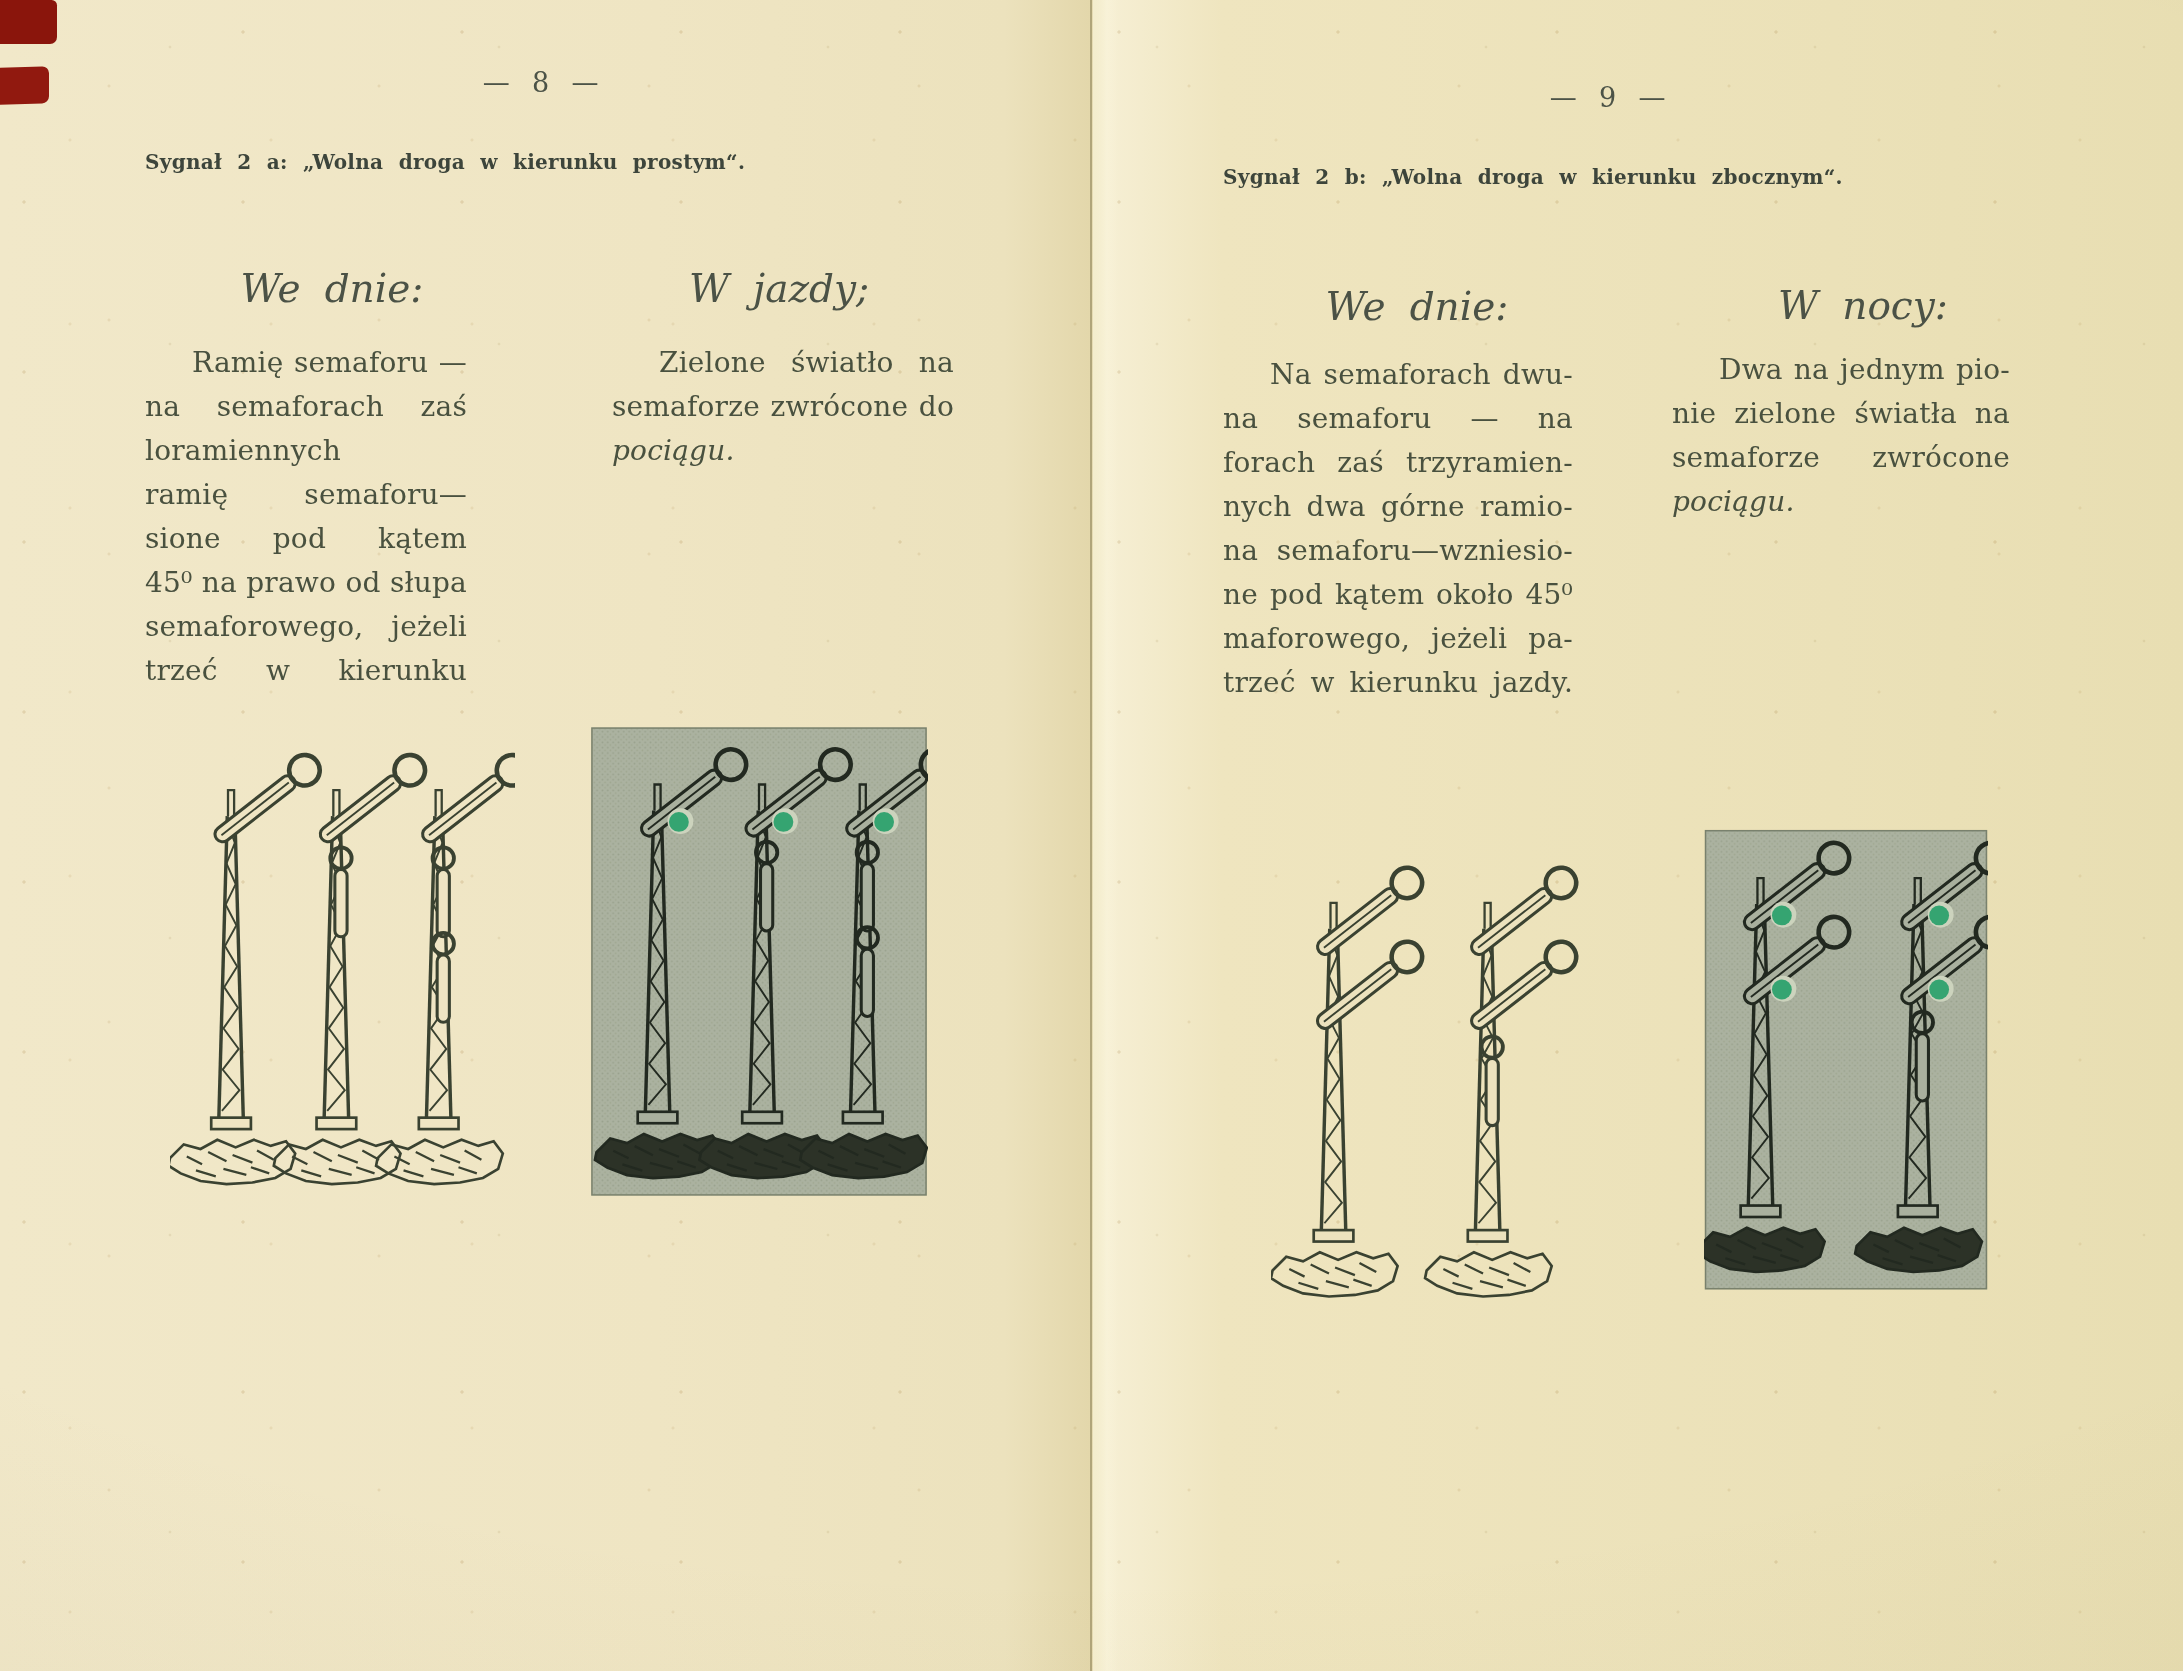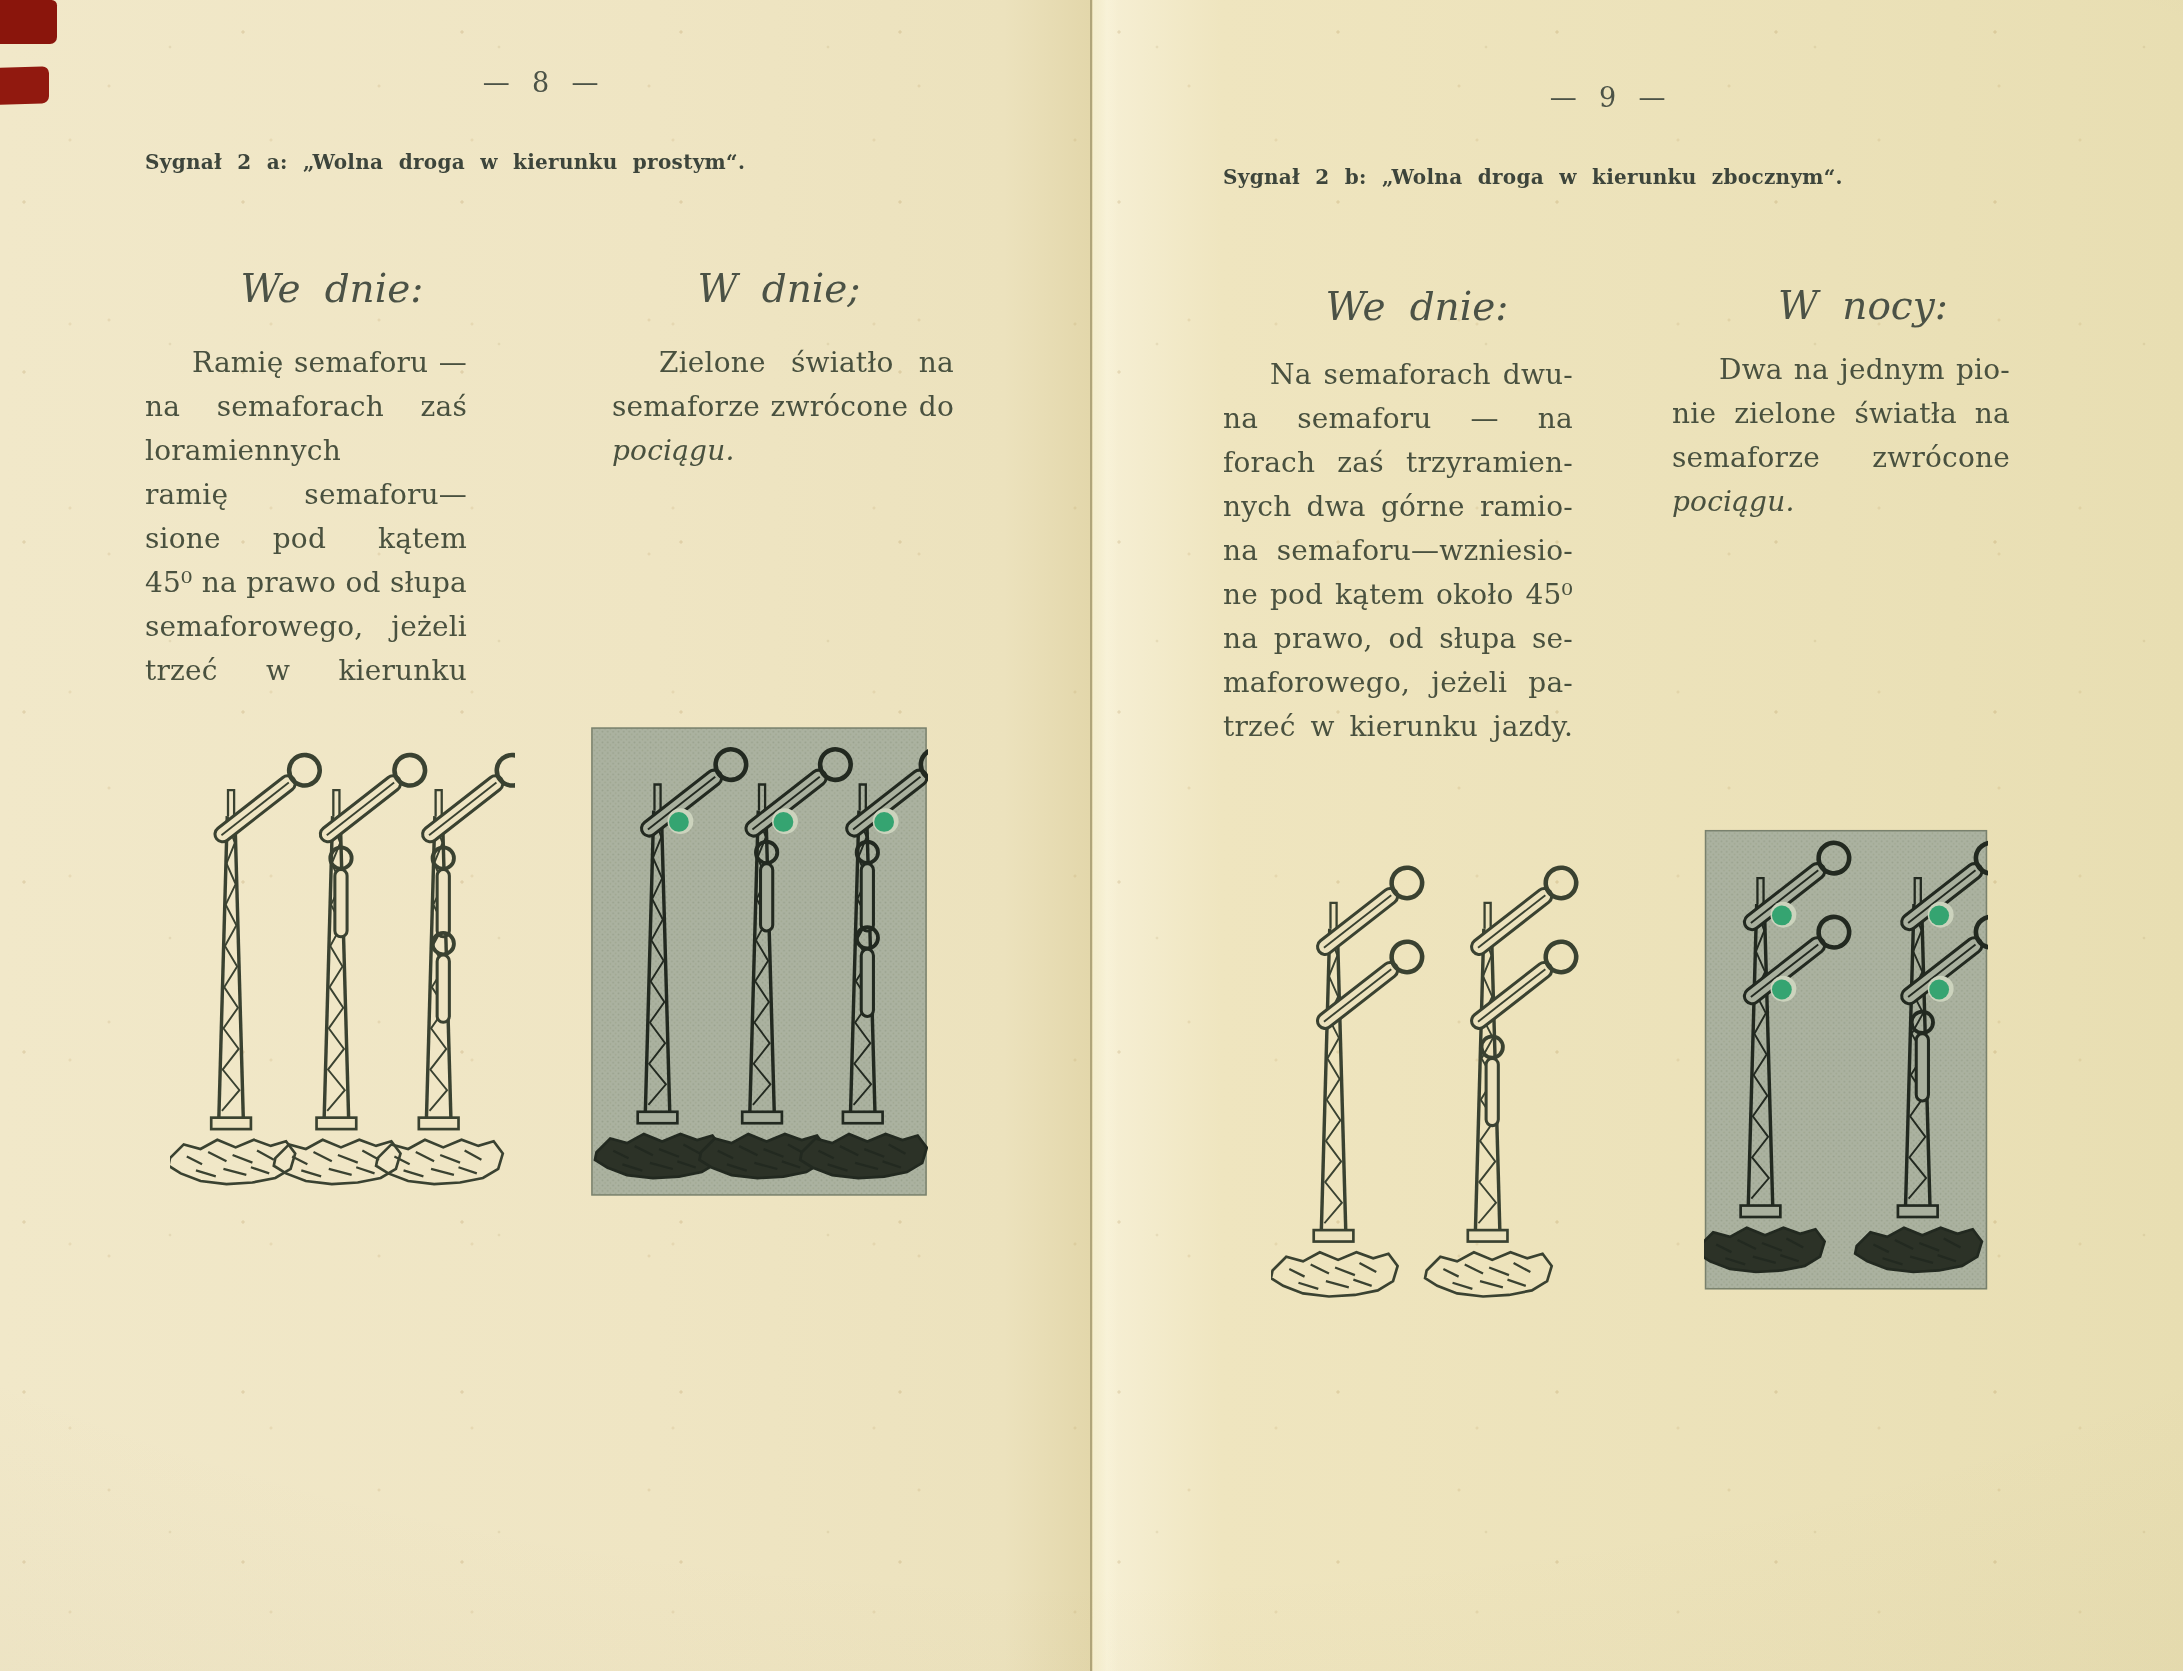--- a/index.html
+++ b/index.html
@@ -80,21 +80,21 @@
   <div class="speckle"></div>
   <div class="artifact a1"></div>
   <div class="artifact a2"></div>
 
   <section>
     <div class="pageno" style="left:457px; top:67px; width:168px;">— 8 —</div>
 
     <h1 class="title" style="left:145px; top:150px;">Sygnał 2 a:  „Wolna droga w kierunku prostym“.</h1>
 
     <div class="colhead" style="left:202px; top:266px; width:260px;">We dnie:</div>
-    <div class="colhead" style="left:649px; top:266px; width:260px;">W dnie;</div>
+    <div class="colhead" style="left:649px; top:266px; width:260px;">W jazdy;</div>
 
     <div class="t-col" style="left:145px; top:341px; width:322px;">
       <div class="ln first">Ramię semaforu —</div>
       <div class="ln">na semaforach zaś wie-</div>
       <div class="ln">loramiennych najwyższe</div>
       <div class="ln">ramię semaforu—wznie-</div>
       <div class="ln">sione pod kątem około</div>
       <div class="ln">45⁰ na prawo od słupa</div>
       <div class="ln">semaforowego, jeżeli pa-</div>
       <div class="ln">trzeć w kierunku jazdy.</div>
@@ -173,21 +173,20 @@
     <div class="colhead" style="left:1287px; top:284px; width:260px;">We dnie:</div>
     <div class="colhead" style="left:1733px; top:283px; width:260px;">W nocy:</div>
 
     <div class="t-col" style="left:1223px; top:353px; width:350px;">
       <div class="ln first">Na semaforach dwu-</div>
       <div class="ln">na semaforu — na sema-</div>
       <div class="ln">forach zaś trzyramien-</div>
       <div class="ln">nych dwa górne ramio-</div>
       <div class="ln">na semaforu—wzniesio-</div>
       <div class="ln">ne pod kątem około 45⁰</div>
-      <div class="ln">na prawo, od słupa se-</div>
       <div class="ln">maforowego, jeżeli pa-</div>
       <div class="ln">trzeć w kierunku jazdy.</div>
     </div>
 
     <div class="t-col" style="left:1672px; top:348px; width:338px;">
       <div class="ln first">Dwa na jednym pio-</div>
       <div class="ln">nie zielone światła na</div>
       <div class="ln">semaforze zwrócone do</div>
       <div class="ln left">pociągu.</div>
     </div>

